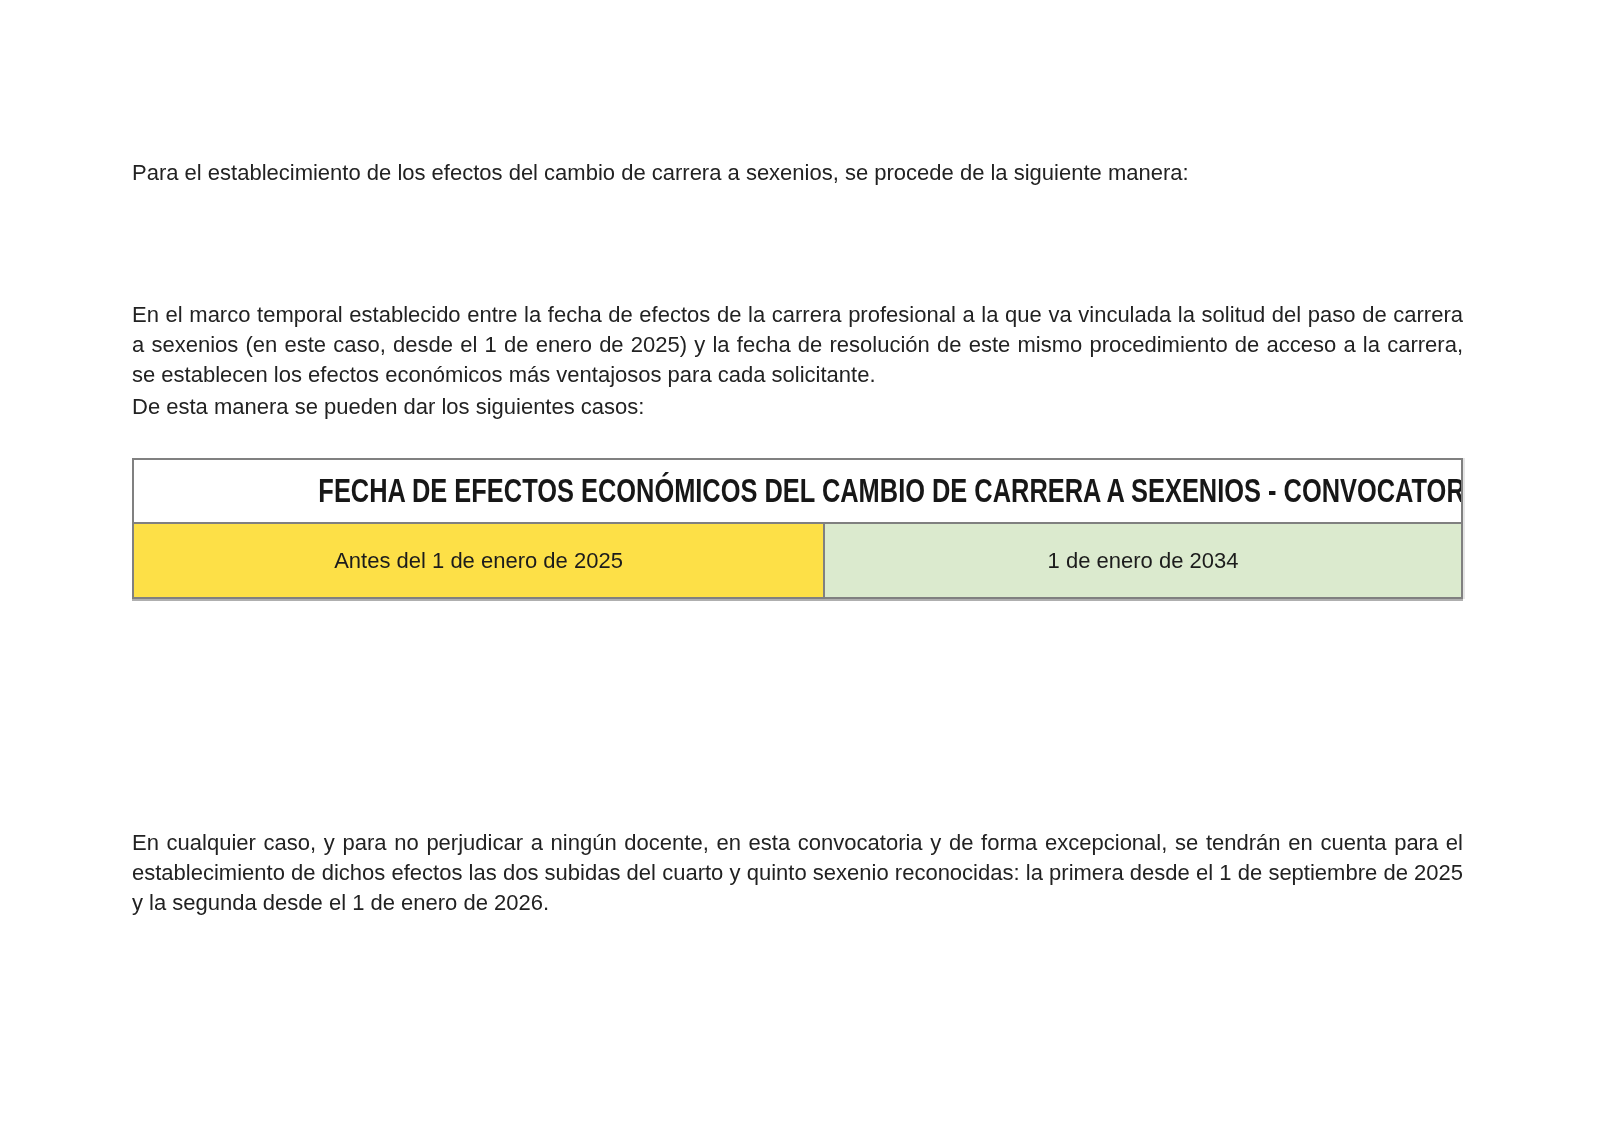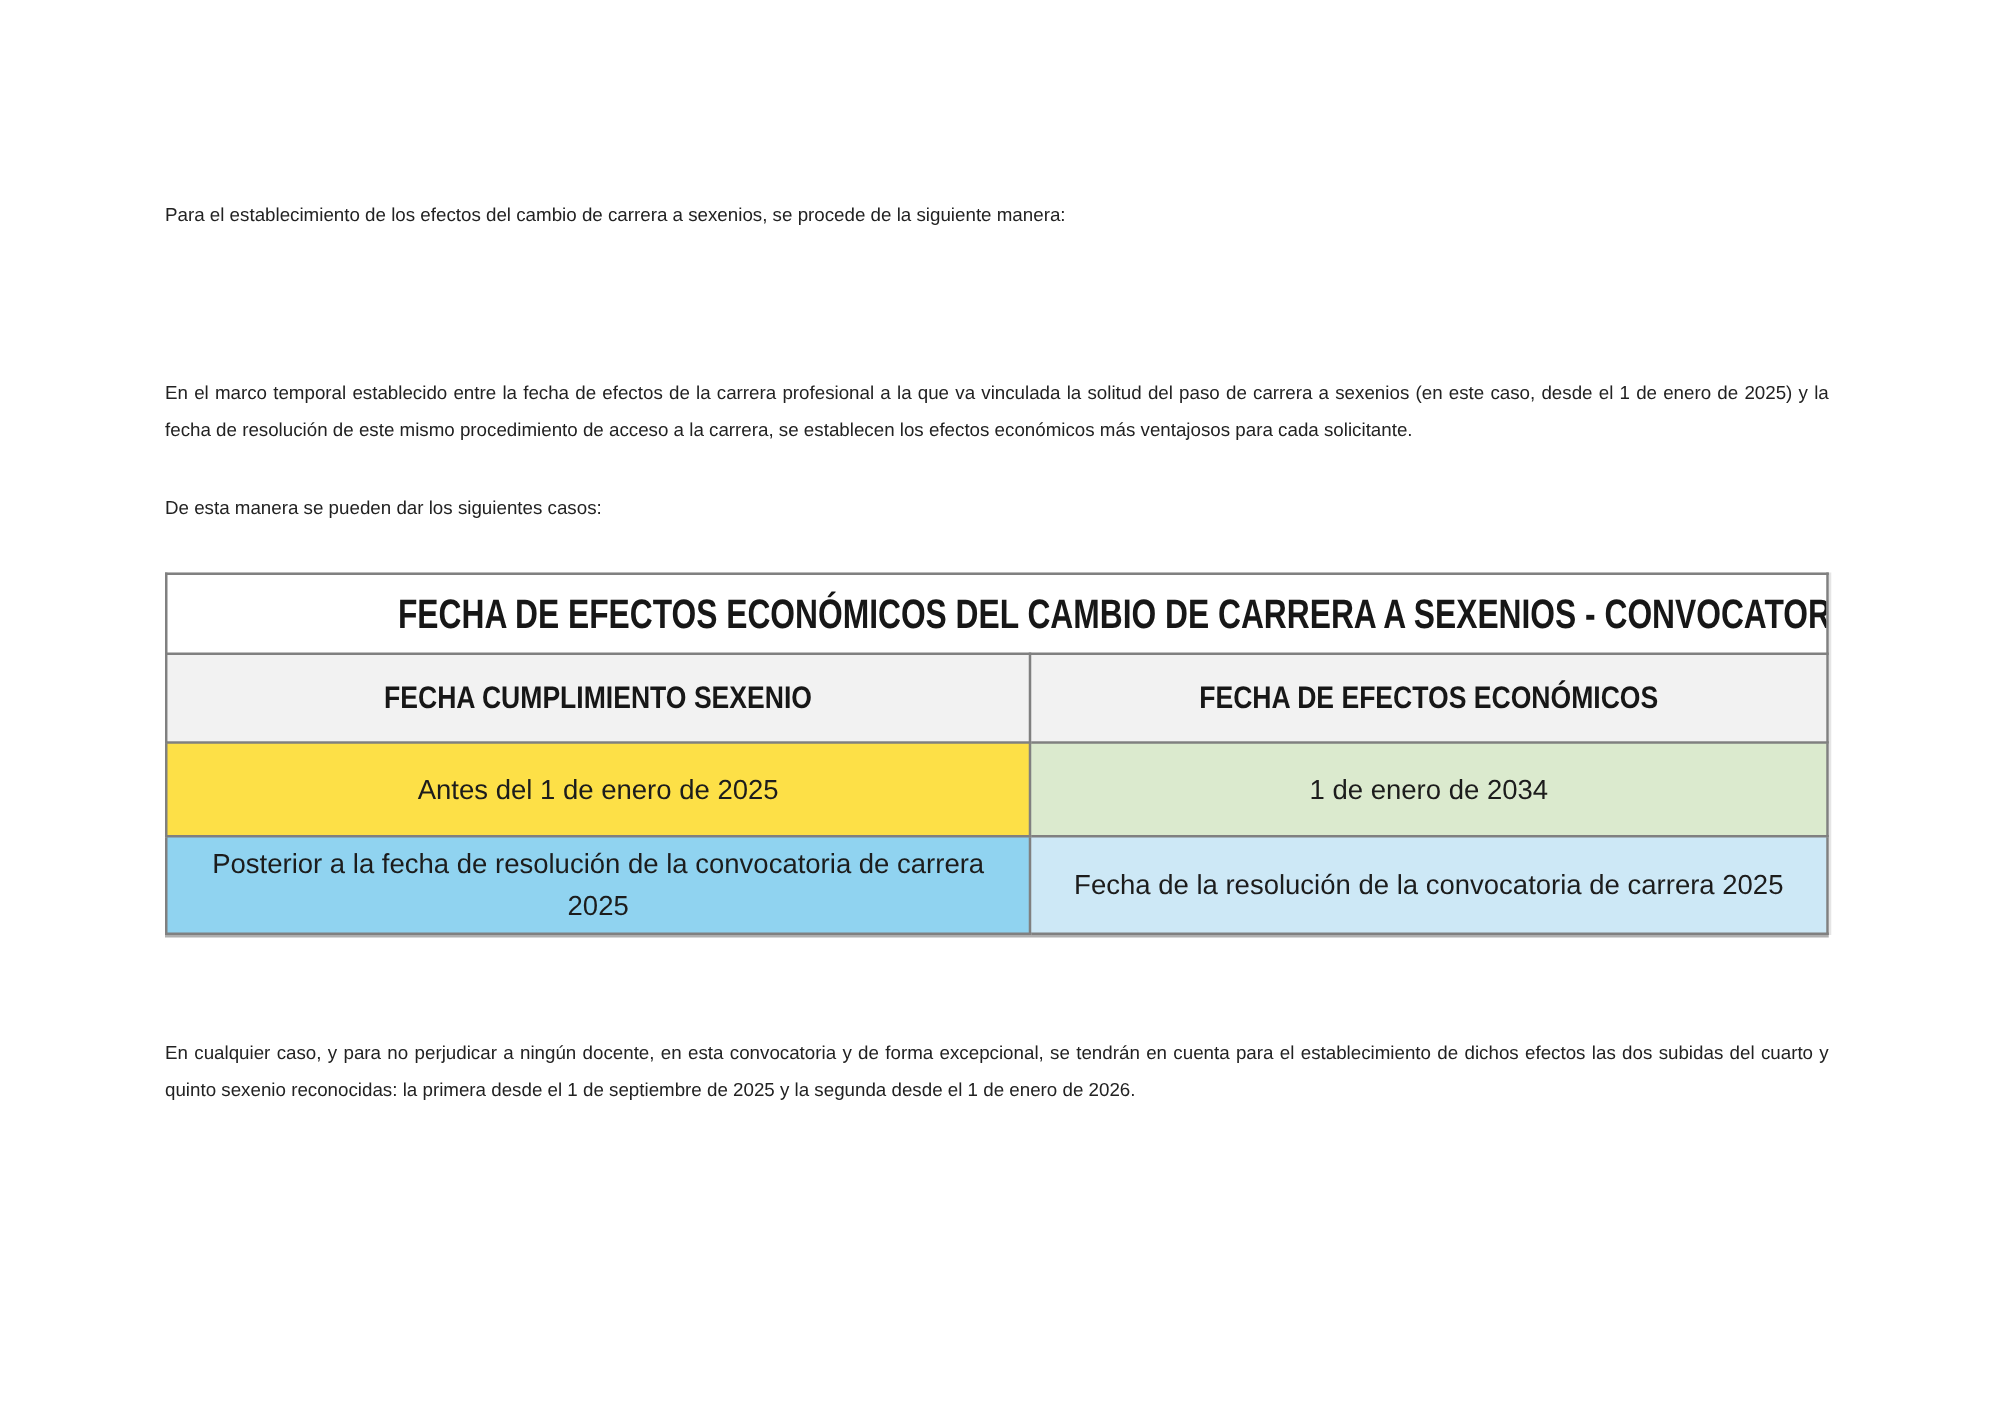--- a/index.html
+++ b/index.html
@@ -11,21 +11,21 @@
     background: #ffffff;
     font-family: "Liberation Sans", sans-serif;
     color: #1e1e1e;
     -webkit-font-smoothing: antialiased;
   }
   .para {
     position: absolute;
     left: 132px;
     width: 1331px;
     margin: 0;
-    font-size: 15px;
+    font-size: 22px;
     line-height: 30px;
     color: #222222;
   }
   .justify { text-align: justify; }
   #p-intro { top: 158px; }
   #p-marco { top: 256px; margin-top: 44px; }
   #p-casos { top: 392px; }
   #p-final { top: 828px; }
 
   .effects-table {
@@ -100,36 +100,24 @@
     <colgroup>
       <col style="width:52%">
       <col style="width:48%">
     </colgroup>
     <thead>
       <tr>
         <th class="title-cell" colspan="2" style="background-color: rgb(255, 255, 255);">
           <span class="title-text">FECHA DE EFECTOS ECONÓMICOS DEL CAMBIO DE CARRERA A SEXENIOS - CONVOCATORIA 2025</span>
         </th>
       </tr>
-      <tr>
-        <th class="header-cell" style="background-color: rgb(242, 242, 242);">
-          <span class="header-text">FECHA CUMPLIMIENTO SEXENIO</span>
-        </th>
-        <th class="header-cell" style="background-color: rgb(242, 242, 242);">
-          <span class="header-text">FECHA DE EFECTOS ECONÓMICOS</span>
-        </th>
-      </tr>
     </thead>
     <tbody>
       <tr class="row-a">
         <td style="background-color: #fde047;">Antes del 1 de enero de 2025</td>
         <td style="background-color: rgb(219, 234, 206);">1 de enero de 2034</td>
-      </tr>
-      <tr class="row-c">
-        <td style="background-color: rgb(144, 211, 240);">Posterior a la fecha de resolución de la convocatoria de carrera 2025</td>
-        <td style="background-color: rgb(205, 232, 246);">Fecha de la resolución de la convocatoria de carrera 2025</td>
       </tr>
     </tbody>
   </table>
 
   <p class="para justify" id="p-final">En cualquier caso, y para no perjudicar a ningún docente, en esta convocatoria y de forma excepcional, se tendrán en cuenta para el establecimiento de dichos efectos las dos subidas del cuarto y quinto sexenio reconocidas: la primera desde el 1 de septiembre de 2025 y la segunda desde el 1 de enero de 2026.</p>
 
 </div>
 
 </body></html>

